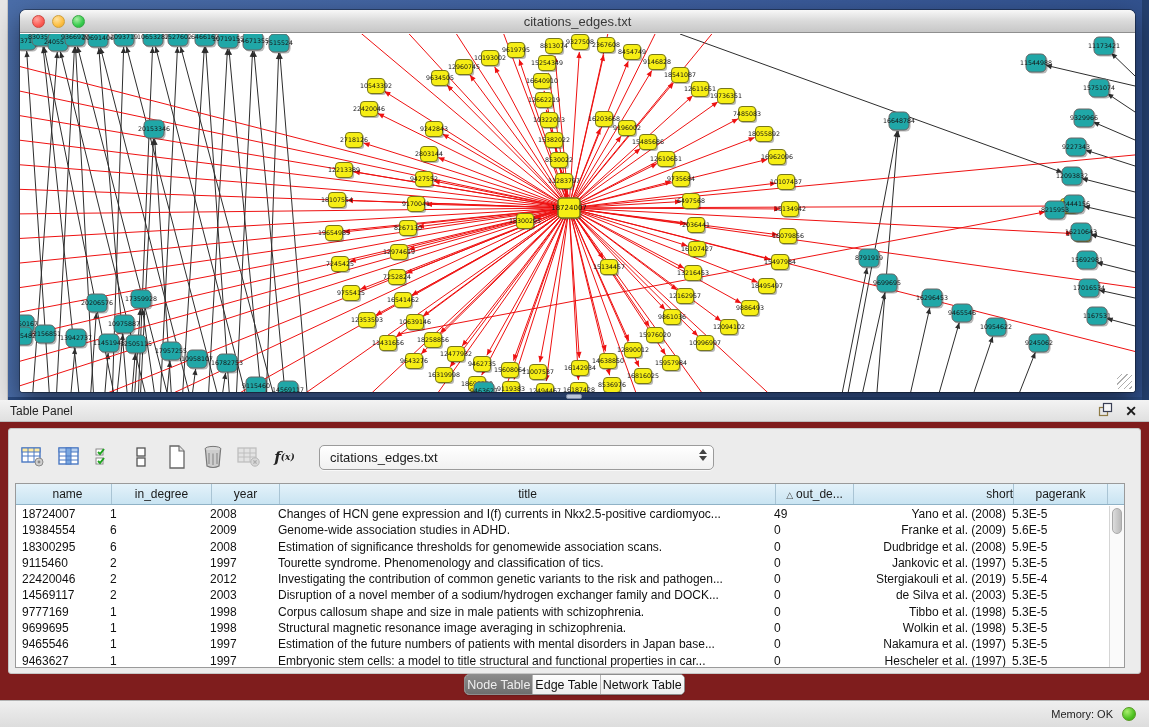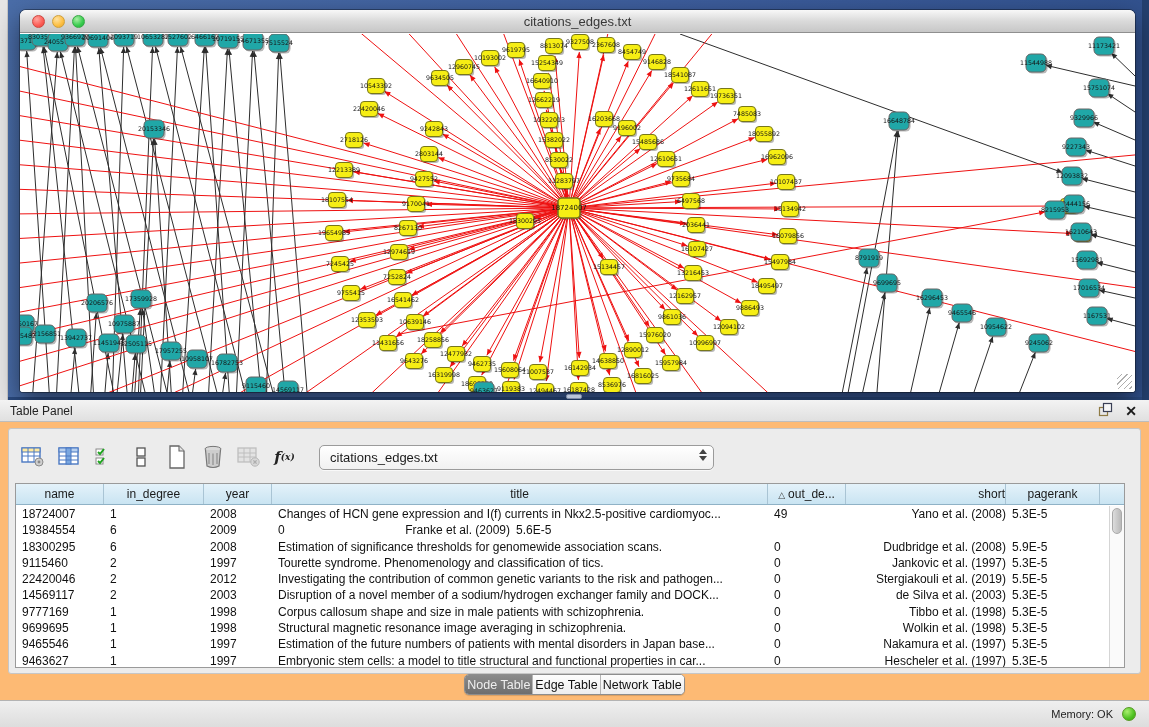--- a/index.html
+++ b/index.html
@@ -26,42 +26,42 @@
   .tl.yellow { left:32px; background:radial-gradient(circle at 35% 30%, #ffe2a0, #fdbe41 60%, #e0a433); border:1px solid #d0a03a; }
   .tl.green  { left:52px; background:radial-gradient(circle at 35% 30%, #a9efa4, #37cb4d 60%, #27ab3c); border:1px solid #37a845; }
   .win-title { line-height:23px; text-align:center; font-size:13px; color:#383838; }
   .canvas { position:absolute; left:0; top:24px; width:1115px; height:358px; background:#ffffff; overflow:hidden; border-radius:0 0 3px 3px; }
   .grip { position:absolute; right:3px; bottom:3px; width:15px; height:15px; opacity:.8;
     background:repeating-linear-gradient(135deg, transparent 0 3px, #9a9a9a 3px 4px); }
   .divider-handle { position:absolute; left:566px; top:394px; width:16px; height:5px; border-radius:2px;
     background:#b9c4d8; border:1px solid #7d8aa5; }
 
   
-  .table-panel { position:absolute; left:0; top:400px; width:1149px; height:300px; background:#fdba74; }
+  .table-panel { position:absolute; left:0; top:400px; width:1149px; height:300px; background:#7f1d1d; }
   .tp-header { position:relative; height:22px; background:linear-gradient(#f3f3f3,#e0e0e0); border-bottom:1px solid #bdbdbd; }
   .tp-title { position:absolute; left:10px; top:0; line-height:22px; font-size:12px; color:#222; }
   .tp-hicons { position:absolute; right:12px; top:2px; display:flex; gap:12px; align-items:center; height:18px; }
   .tp-close { font-size:14px; font-weight:bold; color:#1a1a1a; line-height:18px; cursor:default; }
 
   .tp-inner { position:absolute; left:8px; top:28px; width:1133px; height:246px;
     background:#ececec; border:1px solid #c6c6c6; border-radius:3px; }
   .tp-toolbar { position:absolute; left:10px; top:12px; height:32px; display:flex; align-items:center; gap:9px; }
   .tbtn { width:27px; height:27px; display:flex; align-items:center; justify-content:center; }
   .fx { font-family:"DejaVu Serif", serif; font-style:italic; font-weight:bold; font-size:15px; color:#222; }
   .fx small { font-size:9px; font-weight:bold; }
   .combo { margin-left:12px; width:395px; height:25px; border:1px solid #9b9b9b; border-radius:5px;
     background:linear-gradient(#ffffff,#f1f1f1); position:relative; box-shadow:0 1px 0 rgba(255,255,255,.7); }
   .combo .val { position:absolute; left:10px; top:0; line-height:23px; font-size:13px; color:#1a1a1a; }
   .combo .arrows { position:absolute; right:6px; top:3px; display:flex; flex-direction:column; gap:2px; }
   .combo .arrows i { width:0; height:0; border-left:4px solid transparent; border-right:4px solid transparent; display:block; }
   .combo .arrows i.up { border-bottom:5px solid #444; }
   .combo .arrows i.dn { border-top:5px solid #444; }
 
   .tp-table { position:absolute; left:6px; top:54px; width:1110px; height:185px; background:#fff; border:1px solid #9a9a9a; }
-  .thead { display:flex; height:21px; background:linear-gradient(#e4f2fa,#c9e4f2); border-bottom:1px solid #8fb2c6; }
+  .thead { display:flex; height:21px; background:linear-gradient(#e4f2fa,#c9e4f2); border-bottom:1px solid #8fb2c6;padding-left:8px; }
   .th { font-size:12px; color:#1a1a1a; text-align:center; line-height:20px; border-right:1px solid #a9c4d4;
     overflow:hidden; white-space:nowrap; }
   .th .sort { font-size:9px; color:#444; margin-right:3px; }
   .tbody { position:absolute; left:0; top:22px; right:16px; bottom:0; overflow:hidden; }
   .tr { display:flex; height:16.3px; }
   .td { font-size:12px; color:#111; line-height:16.3px; padding-left:6px; overflow:hidden; white-space:nowrap; }
   .c-name{width:88px} .c-in_degree{width:100px} .c-year{width:68px} .c-title{width:496px}
   .c-out_degree{width:78px} .c-short{width:160px; text-align:right; padding-left:0} .c-pagerank{width:94px}
   .th.c-fill, .td.c-fill { flex:1; border-right:none; }
   .vscroll { position:absolute; right:0; top:22px; bottom:0; width:15px; background:#fafafa; border-left:1px solid #d5d5d5; }
@@ -1169,20 +1169,21 @@
             <div class="td c-year">2008</div>
             <div class="td c-title">Changes of HCN gene expression and I(f) currents in Nkx2.5-positive cardiomyoc...</div>
             <div class="td c-out_degree">49</div>
             <div class="td c-short">Yano et al. (2008)</div>
             <div class="td c-pagerank">5.3E-5</div>
           </div>
           <div class="tr">
             <div class="td c-name">19384554</div>
             <div class="td c-in_degree">6</div>
             <div class="td c-year">2009</div>
+            <div class="td c-title">Genome-wide association studies in ADHD.</div>
             <div class="td c-out_degree">0</div>
             <div class="td c-short">Franke et al. (2009)</div>
             <div class="td c-pagerank">5.6E-5</div>
           </div>
           <div class="tr">
             <div class="td c-name">18300295</div>
             <div class="td c-in_degree">6</div>
             <div class="td c-year">2008</div>
             <div class="td c-title">Estimation of significance thresholds for genomewide association scans.</div>
             <div class="td c-out_degree">0</div>
@@ -1198,21 +1199,21 @@
             <div class="td c-short">Jankovic et al. (1997)</div>
             <div class="td c-pagerank">5.3E-5</div>
           </div>
           <div class="tr">
             <div class="td c-name">22420046</div>
             <div class="td c-in_degree">2</div>
             <div class="td c-year">2012</div>
             <div class="td c-title">Investigating the contribution of common genetic variants to the risk and pathogen...</div>
             <div class="td c-out_degree">0</div>
             <div class="td c-short">Stergiakouli et al. (2019)</div>
-            <div class="td c-pagerank">5.5E-5</div>
+            <div class="td c-pagerank">5.5E-4</div>
           </div>
           <div class="tr">
             <div class="td c-name">14569117</div>
             <div class="td c-in_degree">2</div>
             <div class="td c-year">2003</div>
             <div class="td c-title">Disruption of a novel member of a sodium/hydrogen exchanger family and DOCK...</div>
             <div class="td c-out_degree">0</div>
             <div class="td c-short">de Silva et al. (2003)</div>
             <div class="td c-pagerank">5.3E-5</div>
           </div>

